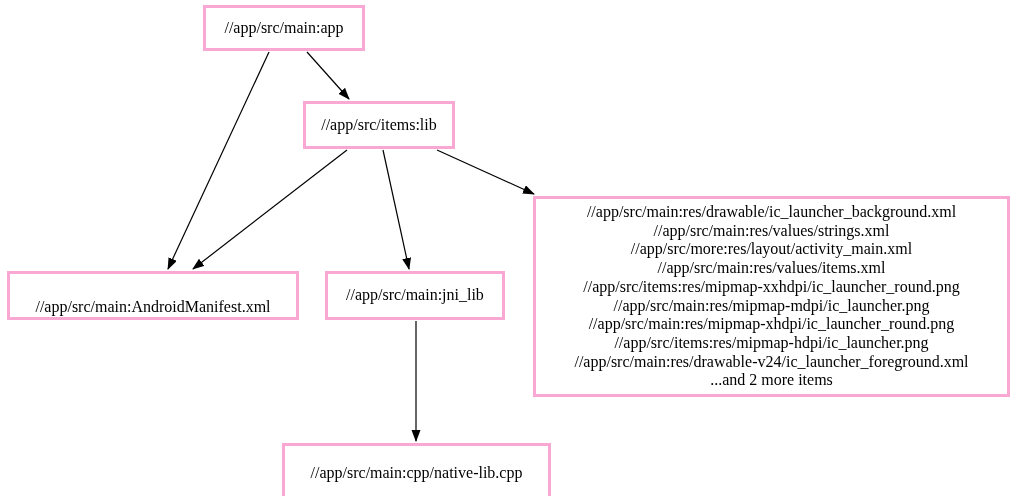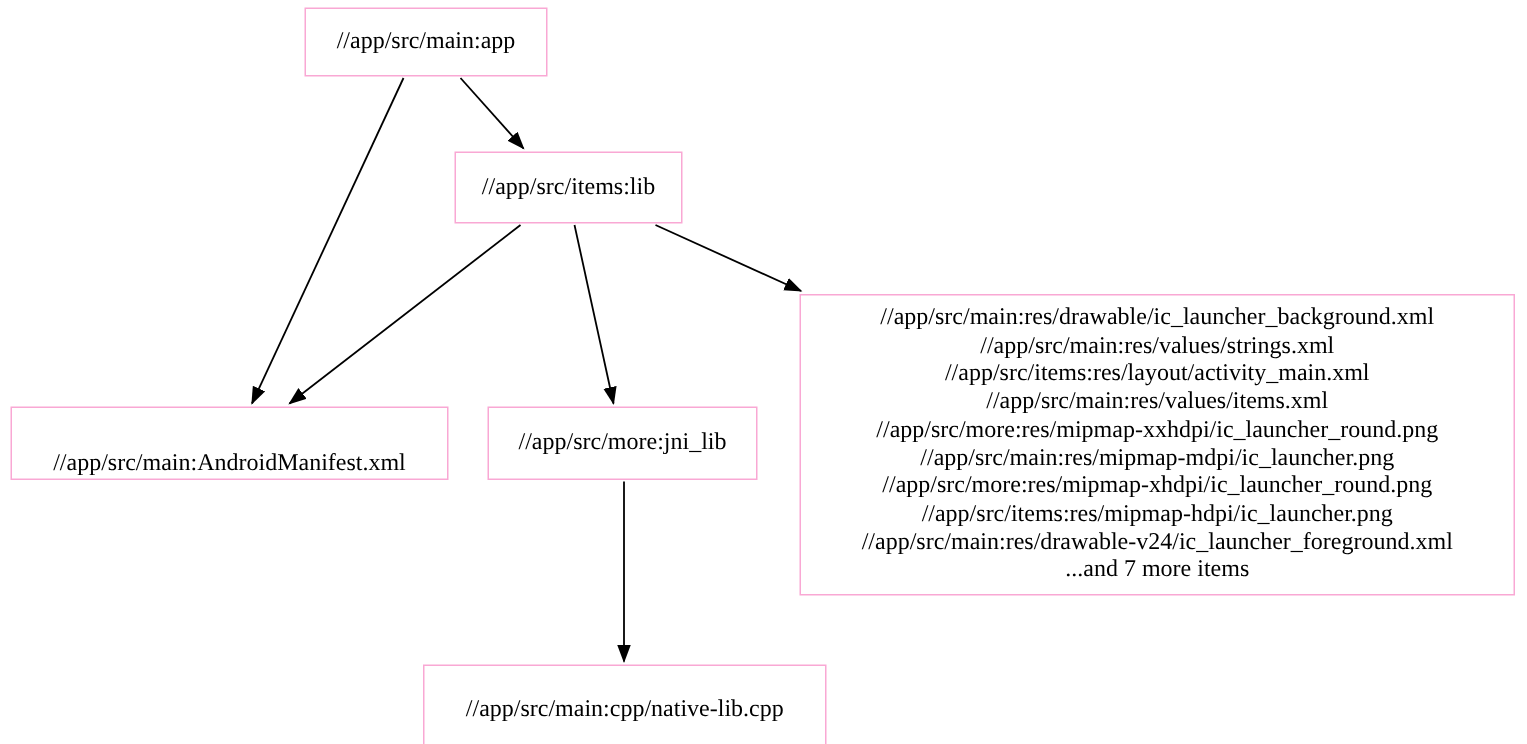--- a/index.html
+++ b/index.html
@@ -17,21 +17,21 @@
   }
   .edges {
     position: absolute;
     left: 0;
     top: 0;
     z-index: 0;
   }
   .node {
     position: absolute;
     box-sizing: border-box;
-    border: 1px solid #f9a8d4;
+    border: 3px solid #f9a8d4;
     background: #ffffff;
     color: #000000;
     display: flex;
     align-items: center;
     justify-content: center;
     text-align: center;
     font-size: 16px;
     line-height: 1.17;
     z-index: 1;
     white-space: nowrap;
@@ -79,33 +79,33 @@
 
   <div class="node" id="node-lib">
     <span>//app/src/items:lib</span>
   </div>
 
   <div class="node" id="node-manifest">
     <span>//app/src/main:AndroidManifest.xml</span>
   </div>
 
   <div class="node" id="node-jni-lib">
-    <span>//app/src/more:jni_lib</span>
+    <span>//app/src/main:jni_lib</span>
   </div>
 
   <div class="node multiline" id="node-res-group">
     <span class="line">//app/src/main:res/drawable/ic_launcher_background.xml</span>
     <span class="line">//app/src/main:res/values/strings.xml</span>
-    <span class="line">//app/src/items:res/layout/activity_main.xml</span>
+    <span class="line">//app/src/more:res/layout/activity_main.xml</span>
     <span class="line">//app/src/main:res/values/items.xml</span>
-    <span class="line">//app/src/more:res/mipmap-xxhdpi/ic_launcher_round.png</span>
+    <span class="line">//app/src/items:res/mipmap-xxhdpi/ic_launcher_round.png</span>
     <span class="line">//app/src/main:res/mipmap-mdpi/ic_launcher.png</span>
-    <span class="line">//app/src/more:res/mipmap-xhdpi/ic_launcher_round.png</span>
+    <span class="line">//app/src/main:res/mipmap-xhdpi/ic_launcher_round.png</span>
     <span class="line">//app/src/items:res/mipmap-hdpi/ic_launcher.png</span>
     <span class="line">//app/src/main:res/drawable-v24/ic_launcher_foreground.xml</span>
-    <span class="line">...and 7 more items</span>
+    <span class="line">...and 2 more items</span>
   </div>
 
   <div class="node" id="node-native-lib">
     <span>//app/src/main:cpp/native-lib.cpp</span>
   </div>
 
 </div>
 
 </body></html>

